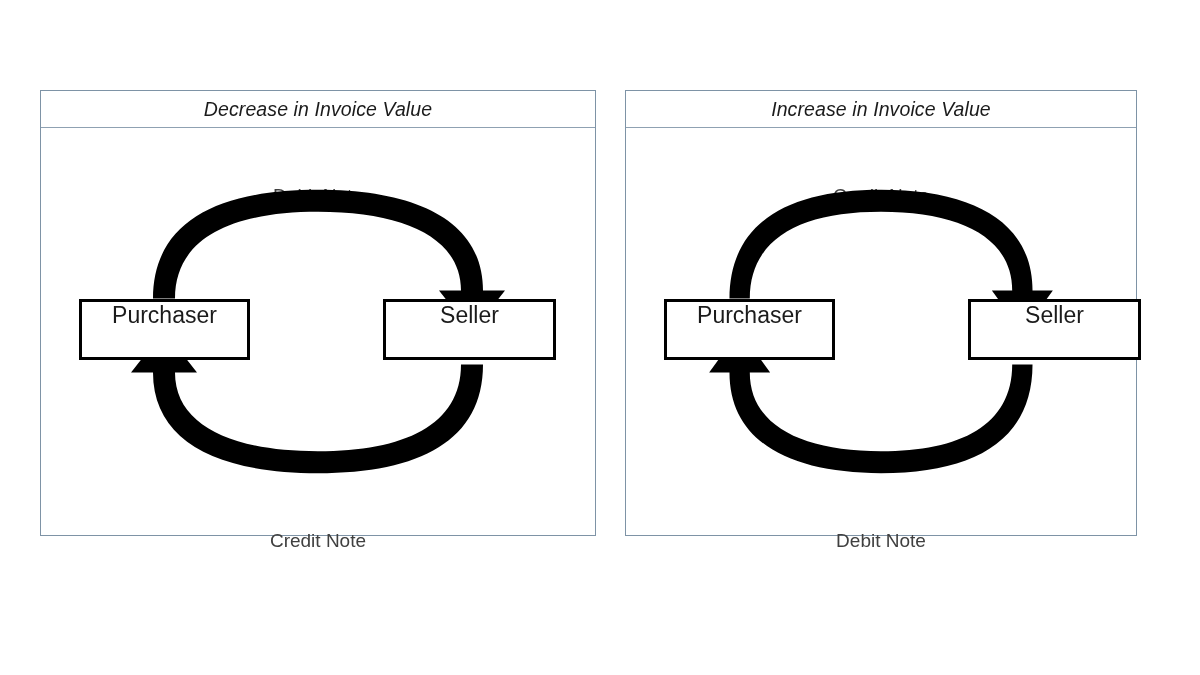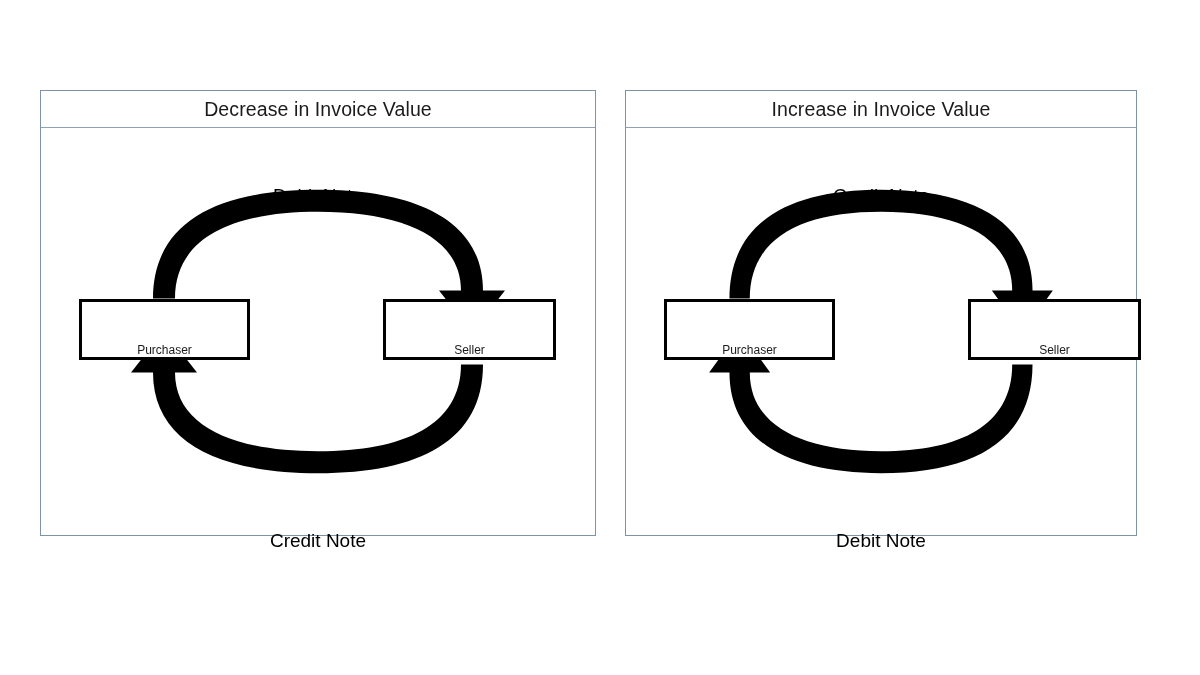--- a/index.html
+++ b/index.html
@@ -44,20 +44,21 @@
     box-sizing: border-box;
     border-bottom: 1px solid #8fa1b2;
     display: flex;
     align-items: center;
     justify-content: center;
     font-size: 19.5px;
     font-weight: 400;
     letter-spacing: 0.1px;
     color: #1b1b1b;
     background: #ffffff;
+    font-style: italic;
   }
 
   .panel-body {
     position: absolute;
     left: 0;
     top: 37px;
     right: 0;
     bottom: 0;
   }
 
@@ -68,35 +69,35 @@
     width: 100%;
     height: 100%;
     display: block;
   }
 
   .note-label {
     position: absolute;
     width: 100%;
     text-align: center;
     font-size: 19px;
-    color: #000000;
+    color: #404040;
     white-space: nowrap;
   }
   .note-label.top    { top: 57px; }
   .note-label.bottom { top: 402px; }
 
   .entity-box {
     position: absolute;
     box-sizing: border-box;
     border: 3px solid #000000;
     background: #ffffff;
     display: flex;
-    align-items: flex-end;
+    align-items: flex-start;
     justify-content: center;
-    font-size: 12px;
+    font-size: 23px;
     color: #1b1b1b;
     height: 61px;
   }
   .entity-box.purchaser { left: 38px;  width: 171px; top: 171px; }
   .entity-box.seller    { left: 342px; width: 173px; top: 171px; }
 
   .flow-arrow { fill: #000000; stroke: none; }
 </style>
 </head>
 <body>

